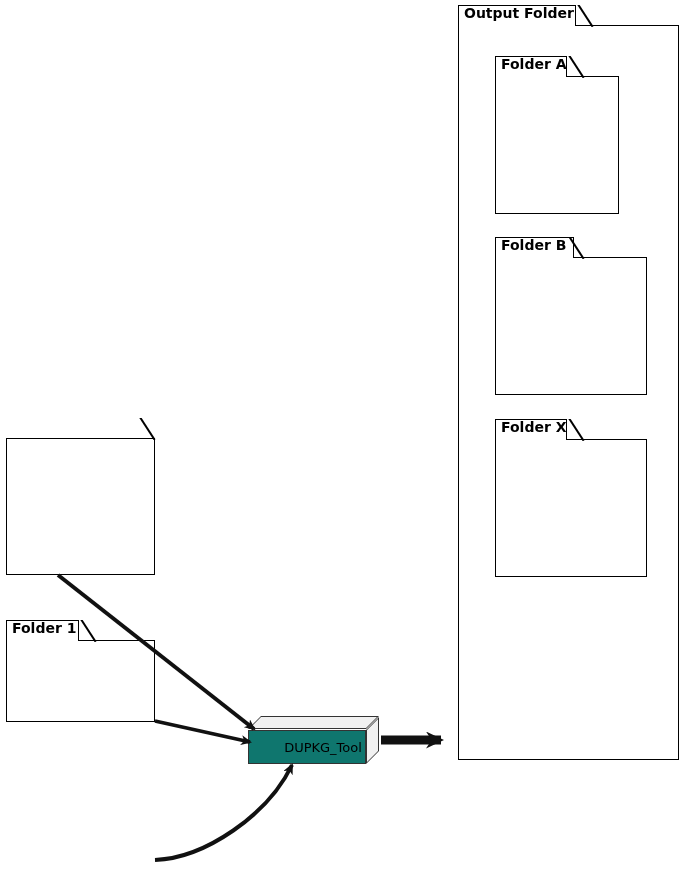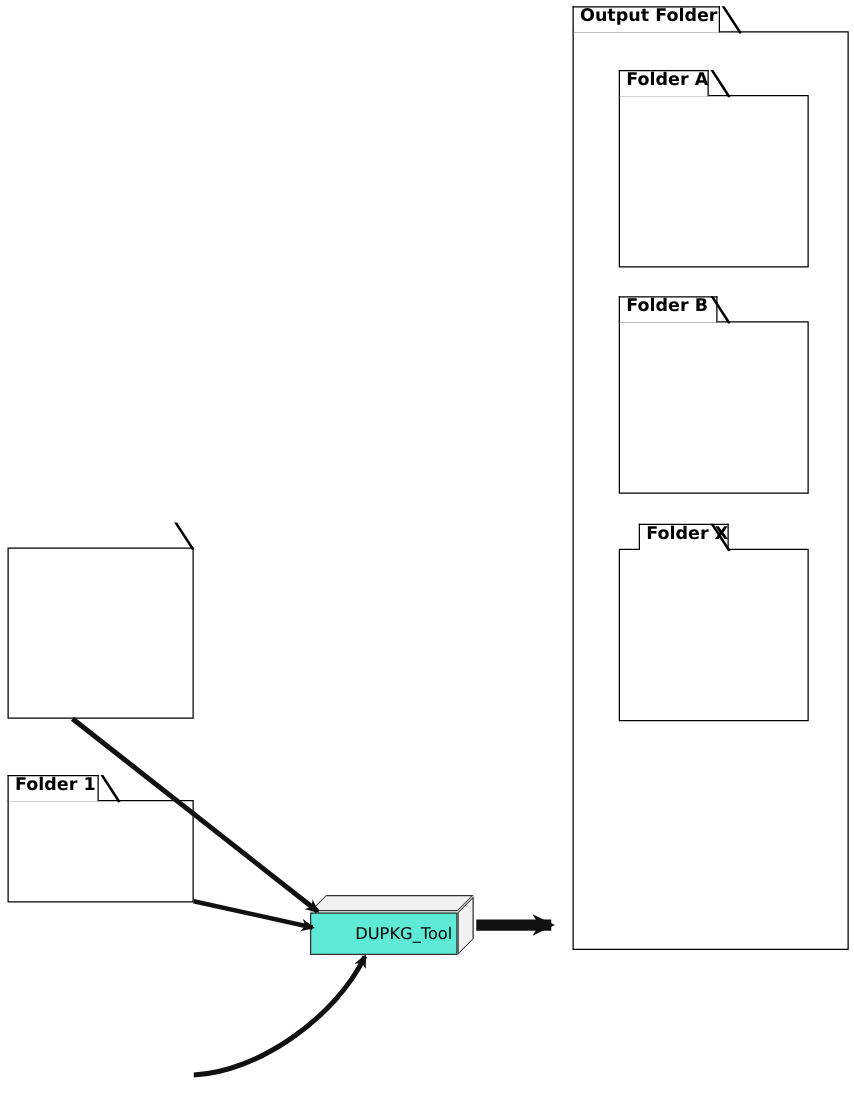--- a/index.html
+++ b/index.html
@@ -148,21 +148,21 @@
   .node3d {
     position: absolute;
   }
   .node3d .front {
     position: absolute;
     left: 0;
     bottom: 0;
     width: 118px;
     height: 34px;
     box-sizing: border-box;
-    background: #5eead4;
+    background: #0f766e;
     border: 1.3px solid #333333;
     display: flex;
     align-items: center;
     justify-content: center;
     font-size: 13px;
     color: #000;
     white-space: nowrap;
     z-index: 2;
     padding-left: 32px;
   }
@@ -210,21 +210,21 @@
 
   <div class="folder" style="left:458px; top:5px; width:221px; height:755px;">
     <div class="tab" style="width:118px;">
       <span>Output Folder</span>
     </div>
     <div class="tab-slash" style="left:118px;">
         <span></span>
       </div>
     <div class="body"></div>
 
-    <div class="folder" style="left:37px; top:51px; width:152px; height:158px;padding-left:36px;">
+    <div class="folder" style="left:37px; top:51px; width:124px; height:158px;padding-left:36px;">
       <div class="tab" style="width:72px;">
         <span>Folder A</span>
       </div>
       <div class="tab-slash" style="left:72px;">
           <span></span>
         </div>
       <div class="body"></div>
 
       <div class="file" style="left:16px; top:39px; width:119px; height:34px;">
         <span class="fold"></span>
@@ -251,21 +251,21 @@
         <span>metadata.json</span>
       </div>
 
       <div class="file" style="left:38px; top:110px; width:73px; height:34px;">
         <span class="fold"></span>
         <span>images</span>
       </div>
     </div>
 
     <div class="folder" style="left:37px; top:414px; width:152px; height:158px;">
-      <div class="tab" style="width:72px;margin-left:16px;">
+      <div class="tab" style="width:72px;">
         <span>Folder X</span>
       </div>
       <div class="tab-slash" style="left:72px;">
           <span></span>
         </div>
       <div class="body"></div>
 
       <div class="file" style="left:16px; top:39px; width:119px; height:34px;">
         <span class="fold"></span>
         <span>metadata.json</span>

